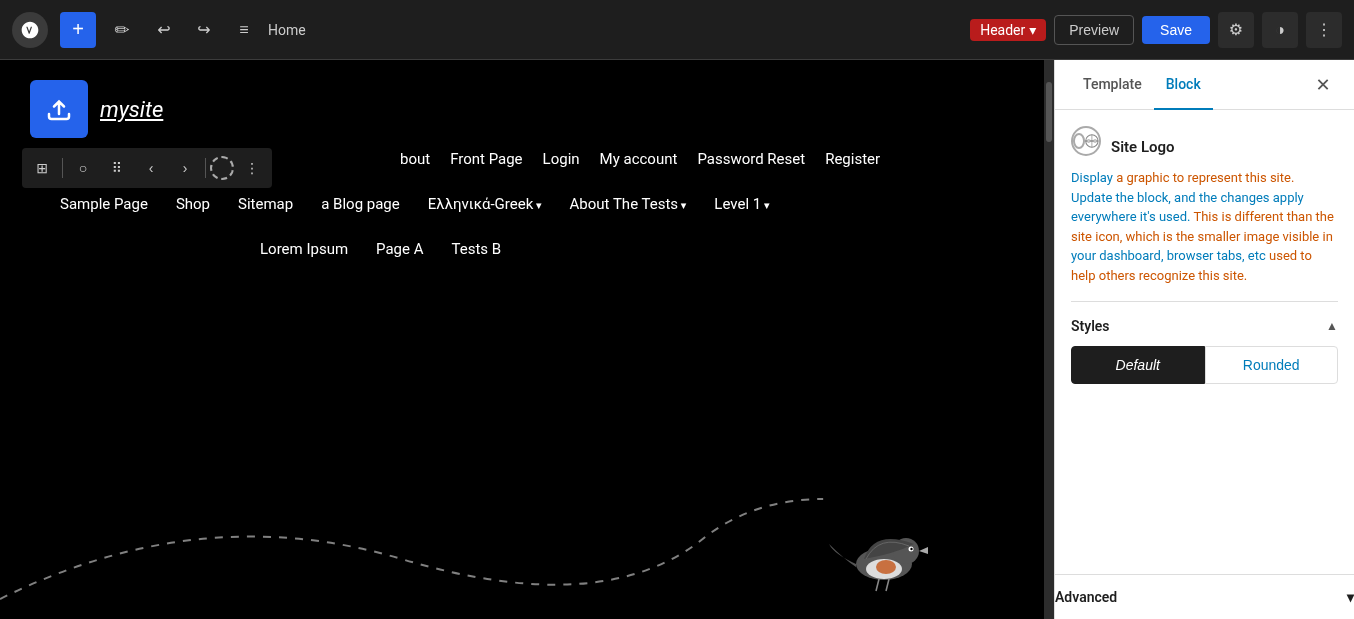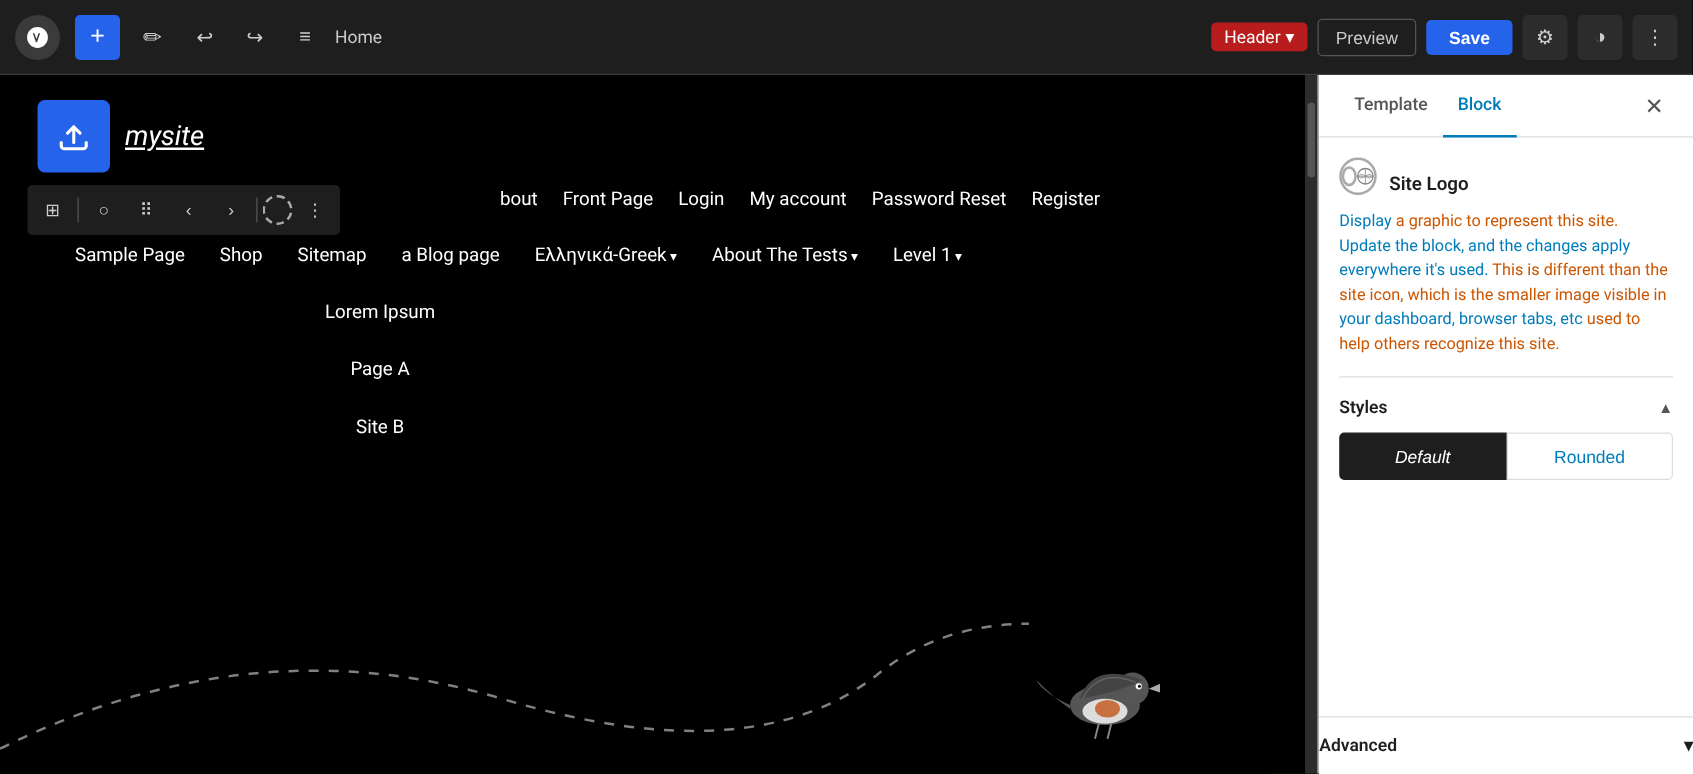--- a/index.html
+++ b/index.html
@@ -81,21 +81,21 @@
       font-size: 14px;
     }
     .save-btn {
       background: #2563eb;
       border: none;
       color: white;
       padding: 6px 18px;
       border-radius: 4px;
       cursor: pointer;
       font-size: 14px;
-      font-weight: 700;
+      font-weight: 400;
     }
     .toolbar-icon-round {
       background: #2c2c2c;
       border: none;
       color: #ccc;
       width: 36px; height: 36px;
       border-radius: 4px;
       cursor: pointer;
       display: flex; align-items: center; justify-content: center;
       font-size: 16px;
@@ -191,23 +191,21 @@
       left: 60px;
       display: flex;
       align-items: center;
       gap: 28px;
     }
     .nav-menu-row3 {
       position: absolute;
       top: 180px;
       left: 260px;
       display: flex;
-      align-items: center;
       gap: 28px;
-      flex-direction: column;
     }
 
     
     .bird-area {
       position: absolute;
       bottom: 20px;
       right: 100px;
       width: 120px; height: 90px;
     }
     .bird-svg { width: 100%; height: 100%; }
@@ -452,21 +450,21 @@
       <span class="nav-item">Sitemap</span>
       <span class="nav-item">a Blog page</span>
       <span class="nav-item has-arrow">Ελληνικά-Greek</span>
       <span class="nav-item has-arrow">About The Tests</span>
       <span class="nav-item has-arrow">Level 1</span>
     </div>
 
     <div class="nav-menu-row3">
       <span class="nav-item">Lorem Ipsum</span>
       <span class="nav-item">Page A</span>
-      <span class="nav-item">Site B</span>
+      <span class="nav-item">Tests B</span>
     </div>
 
     <div class="dashed-curve">
       <svg width="100%" height="200" viewBox="0 0 1040 200" preserveAspectRatio="none">
         <path d="M 0 180 Q 200 80 400 140 Q 600 200 700 120 Q 750 80 820 80" stroke="white" stroke-width="2" fill="none" stroke-dasharray="8,8" opacity="0.5"></path>
       </svg>
     </div>
 
     <div class="bird-area">
       <svg viewBox="0 0 120 90" class="bird-svg">

